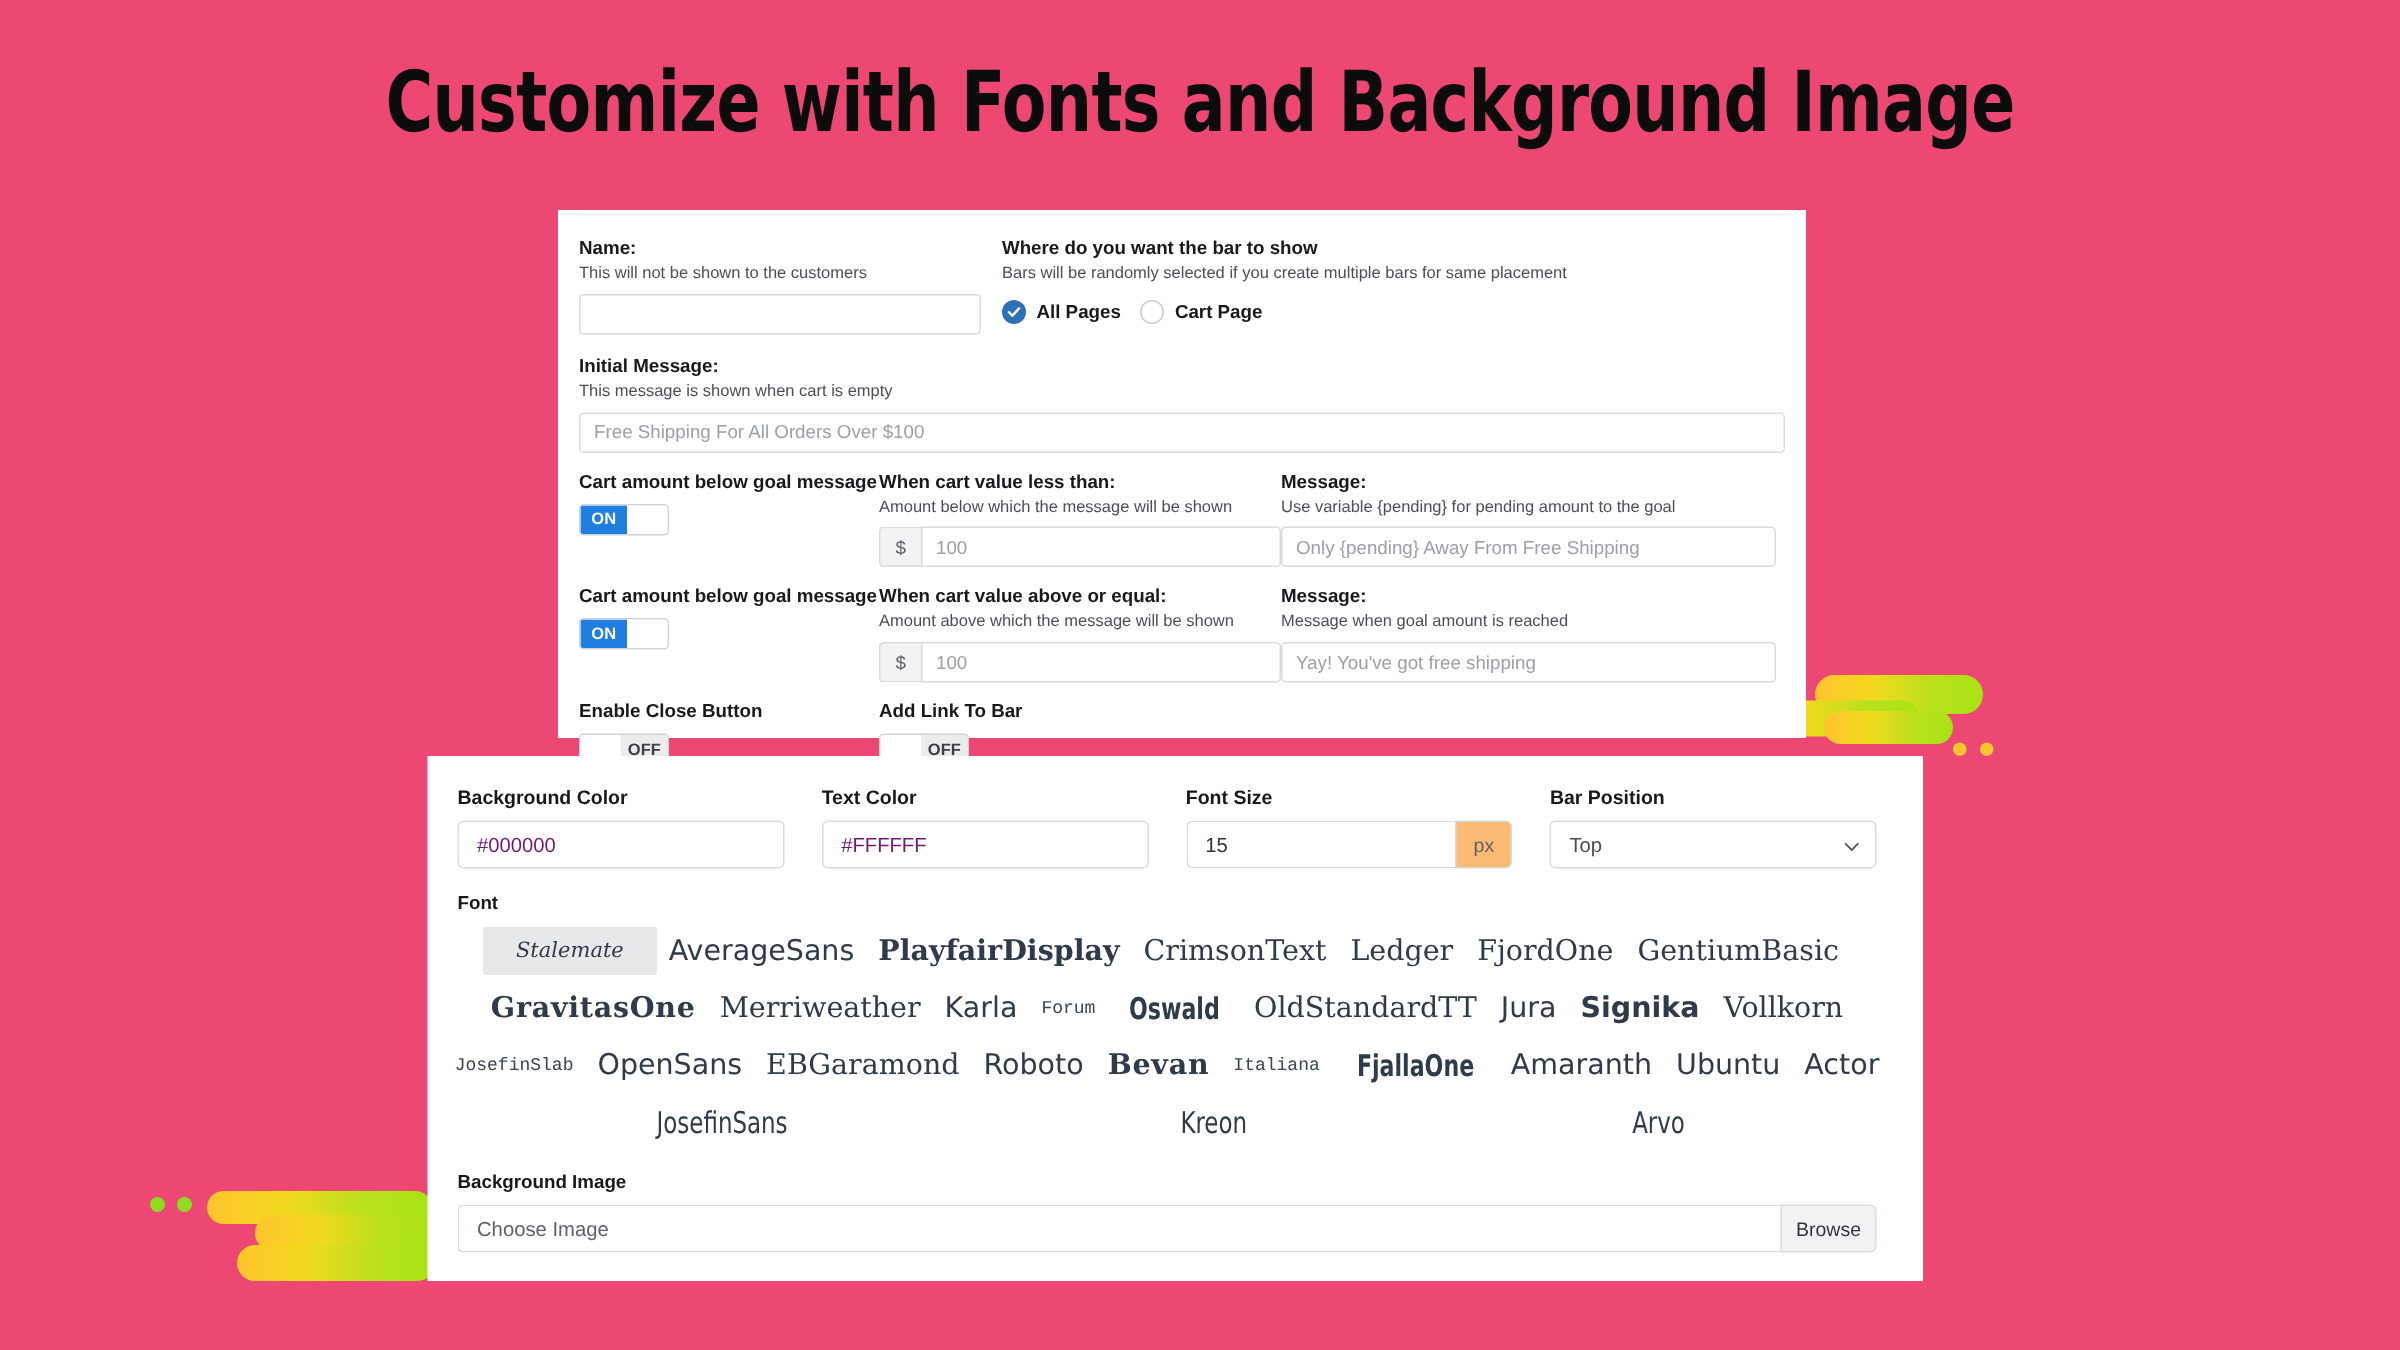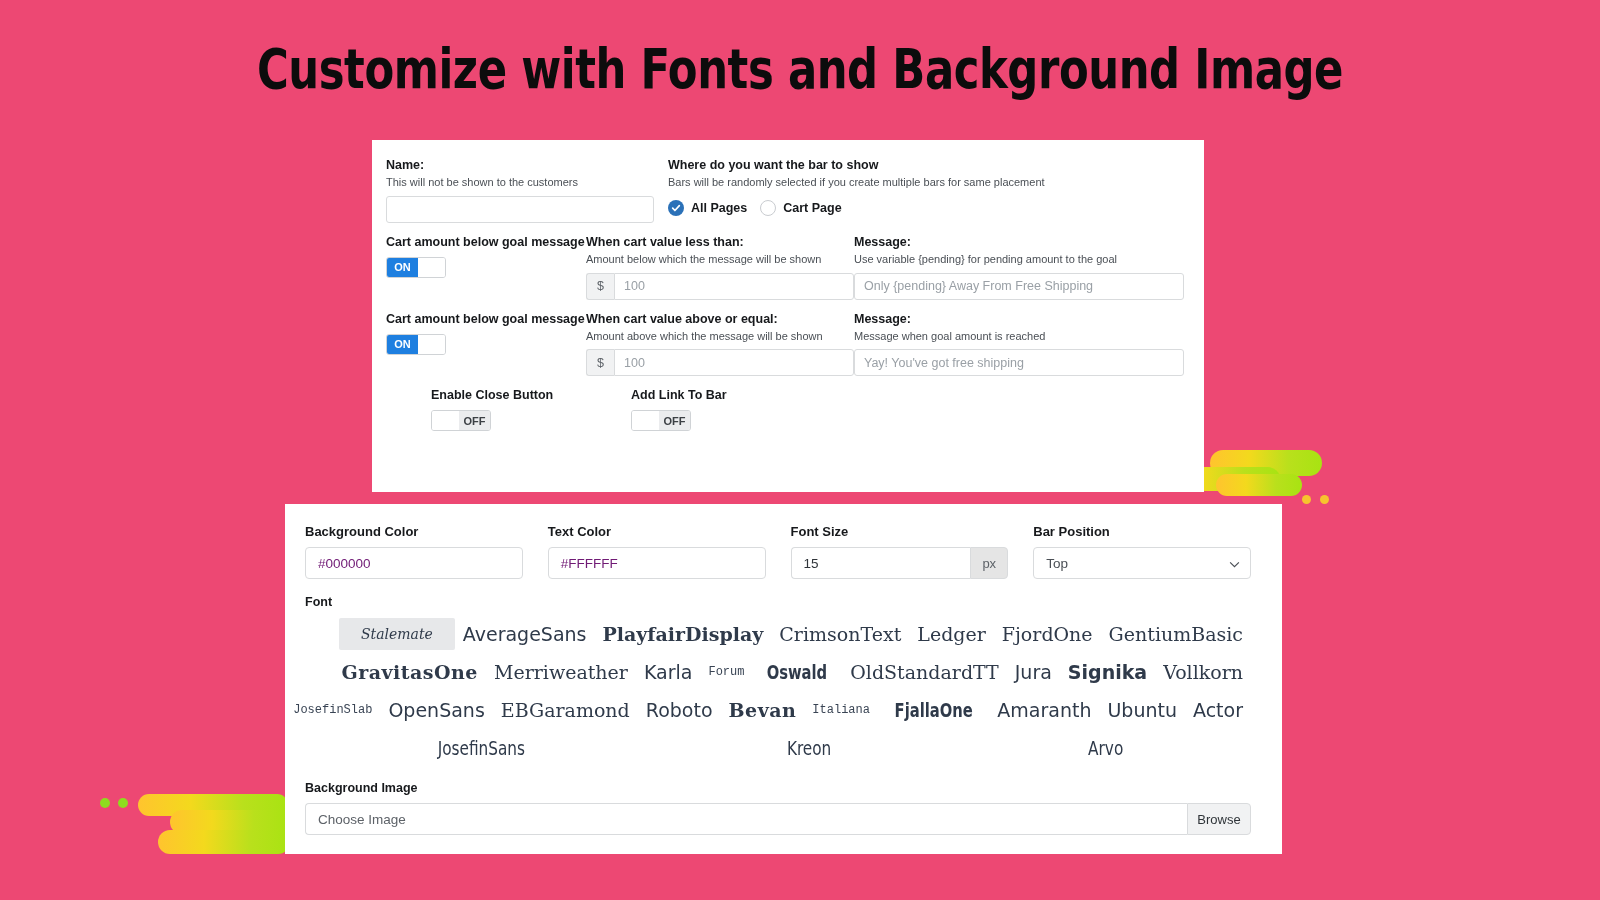--- a/index.html
+++ b/index.html
@@ -95,52 +95,52 @@
   .row { display: flex; }
   .col-name { width: 270px; }
   .col-where { width: 540px; padding-left: 14px; }
 
   .three { display: flex; margin-top: 12px; }
   .c1 { width: 200px; }
   .c2 { width: 268px; }
   .c3 { width: 330px; }
 
   .two-sm { display: flex; margin-top: 12px; }
-  .s1 { width: 200px; margin-left: 45px; }
+  .s1 { width: 200px; }
   .s2 { width: 200px; }
 
   
   .brow { display: flex; gap: 25px; }
   .bcol { flex: 1; }
   .bfield {
     margin-top: 8px;
     width: 100%; height: 32px;
     border: 1px solid #d9dbdd; border-radius: 4px;
     display: flex; align-items: center; padding: 0 12px;
     font-size: 13.5px; color: #701a75; background: #fff;
   }
   .bfield-group { display: flex; margin-top: 8px; height: 32px; }
   .bfield-group .bfield { margin-top: 0; border-radius: 4px 0 0 4px; flex: 1; border-right: none; }
   .bsuffix {
     width: 38px; border: 1px solid #d9dbdd; border-radius: 0 4px 4px 0;
-    background: #e5e5e5; display: flex; align-items: center; justify-content: center;
+    background: #fdba74; display: flex; align-items: center; justify-content: center;
     font-size: 13px; color: #5d6268;
   }
   .bselect {
     margin-top: 8px; width: 100%; height: 32px;
     border: 1px solid #d9dbdd; border-radius: 4px; background: #fff;
     display: flex; align-items: center; justify-content: space-between;
     padding: 0 10px 0 12px; font-size: 13.5px; color: #4a4f55;
   }
   .blabel { font-weight: 700; font-size: 13px; color: #17191c; }
 
   
   .font-section-label { font-weight: 700; font-size: 12.5px; color: #17191c; margin-top: 16px; }
   .font-grid { margin-top: 6px; }
-  .font-row { display: flex; align-items: center; justify-content: flex-end; height: 38px; }
+  .font-row { display: flex; align-items: center; justify-content: center; height: 38px; }
   .font-row.r4 { justify-content: space-around; }
   .font-item {
     color: #2f3a4a;
     white-space: nowrap;
     padding: 4px 8px;
     line-height: 1;
   }
   .font-item.selected { background: #e7e8ea; border-radius: 2px; padding: 9px 22px; }
 
   .f-script { font-family: "DejaVu Serif", serif; font-style: italic; font-size: 14px; }
@@ -212,20 +212,25 @@
             <span class="radio-label">All Pages</span>
           </div>
           <div class="radio-item">
             <span class="radio-mark off"></span>
             <span class="radio-label">Cart Page</span>
           </div>
         </div>
       </div>
     </div>
 
+    <div style="margin-top:14px;">
+      <div class="lbl-strong">Initial Message:</div>
+      <div class="lbl-help">This message is shown when cart is empty</div>
+      <div class="field">Free Shipping For All Orders Over $100</div>
+    </div>
 
     <div class="three">
       <div class="c1">
         <div class="lbl-strong">Cart amount below goal message</div>
         <div class="toggle on">
           <div class="seg seg-txt">ON</div>
           <div class="seg seg-knob"></div>
         </div>
       </div>
       <div class="c2">

